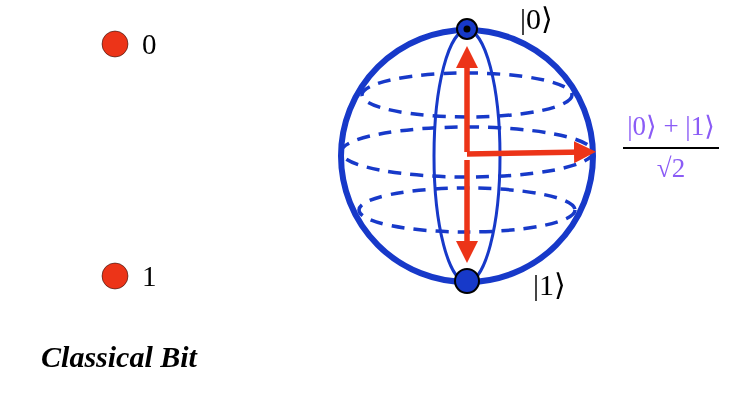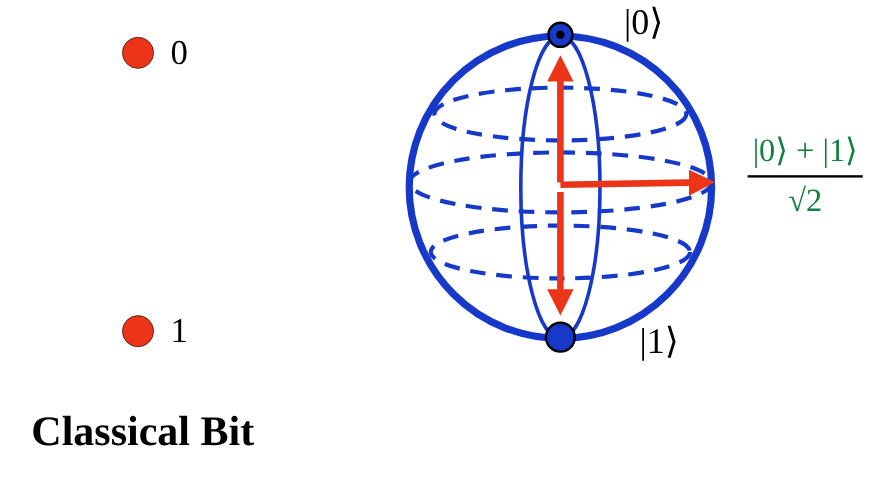--- a/index.html
+++ b/index.html
@@ -27,31 +27,32 @@
     line-height: 1;
   }
   .bit-label {
     font-size: 29px;
   }
   .ket-label {
     font-size: 30px;
   }
   .caption {
     font-weight: bold;
-    font-size: 35px;
+    font-size: 30px;
     text-align: center;
+    font-style: italic;
   }
   .fraction {
     position: absolute;
     left: 603px;
     top: 110px;
     width: 136px;
     text-align: center;
     font-size: 27px;
-    color: #15803d;
+    color: #8b5cf6;
   }
   .fraction .numerator {
     display: inline-block;
     padding: 0 4px 5px 4px;
     border-bottom: 2px solid #000000;
   }
   .fraction .denominator {
     display: block;
     padding-top: 4px;
   }

